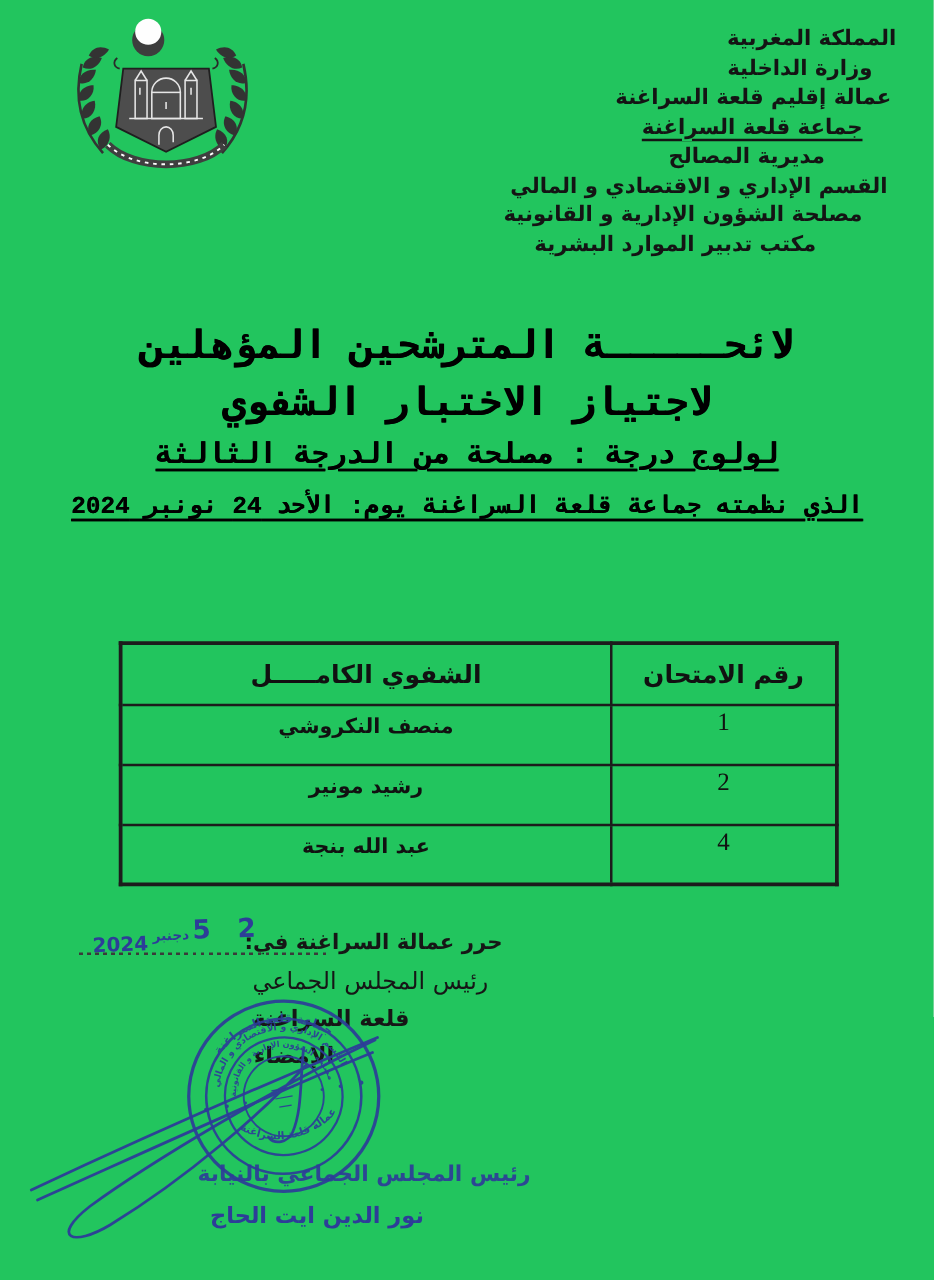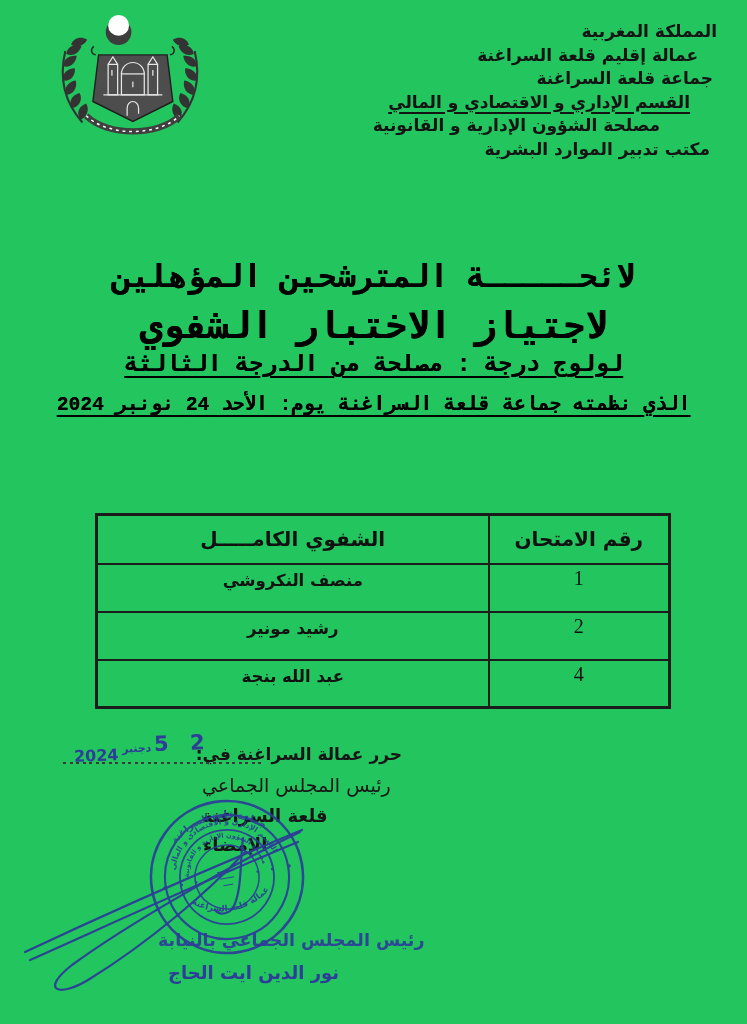--- a/index.html
+++ b/index.html
@@ -17,21 +17,21 @@
   .header-line:nth-child(4){padding-right:27px;text-decoration:underline;text-underline-offset:4px;text-decoration-thickness:1.6px;}
   .header-line:nth-child(5){padding-right:57px;}
   .header-line:nth-child(6){padding-right:7px;}
   .header-line:nth-child(7){padding-right:27px;}
   .header-line:nth-child(8){padding-right:64px;}
   
   .emblem{position:absolute;left:52px;top:12px;}
   
   .title-line{position:absolute;left:0;width:747px;text-align:center;font-weight:bold;color:#000;white-space:nowrap;font-family:Liberation Mono, monospace;}
   .t1{top:258px;font-size:31px;text-shadow:0.5px 0 #000;}
-  .t2{top:304px;font-size:37px;text-shadow:0.5px 0 #000;}
+  .t2{top:304px;font-size:31px;text-shadow:0.5px 0 #000;}
   .t3{top:350px;font-size:23px;text-decoration:underline;text-underline-offset:5px;text-decoration-thickness:2px;text-shadow:0.4px 0 #000;}
   .t4{top:392px;font-size:19.5px;text-decoration:underline;text-underline-offset:5px;text-decoration-thickness:1.8px;text-shadow:0.3px 0 #000;}
   
   .cand-table{position:absolute;top:513px;left:95px;width:573px;border-collapse:collapse;direction:rtl;table-layout:fixed;}
   .cand-table th,.cand-table td{border:2.5px solid #1c1c1c;}
   .cand-table{border:3px solid #1c1c1c;}
   .col-exam{width:181px;}
   .col-name{width:392px;}
   .cand-table th{height:49px;font-size:20px;font-weight:bold;text-align:center;vertical-align:middle;color:#111;}
   .cand-table td{height:48px;text-align:center;vertical-align:top;}
@@ -106,22 +106,24 @@
     </g>
 
     <g>
       <path d="M36 108 C 58 130, 112 130, 134 108" fill="none" stroke="#3f3f3f" stroke-width="6.5"></path>
       <path d="M36 108 C 58 130, 112 130, 134 108" fill="none" stroke="#fefefe" stroke-width="1.6" stroke-dasharray="3 4"></path>
     </g>
   </svg>
 
   <div class="header-block">
     <div class="header-line">المملكة المغربية</div>
+    <div class="header-line">وزارة الداخلية</div>
     <div class="header-line">عمالة إقليم قلعة السراغنة</div>
     <div class="header-line">جماعة قلعة السراغنة</div>
+    <div class="header-line">مديرية المصالح</div>
     <div class="header-line">القسم الإداري و الاقتصادي و المالي</div>
     <div class="header-line">مصلحة الشؤون الإدارية و القانونية</div>
     <div class="header-line">مكتب تدبير الموارد البشرية</div>
   </div>
 
   <div class="title-line t1">لائحـــــة المترشحين المؤهلين</div>
   <div class="title-line t2">لاجتياز الاختبار الشفوي</div>
   <div class="title-line t3">لولوج درجة : مصلحة من الدرجة الثالثة</div>
   <div class="title-line t4">الذي نظمته جماعة قلعة السراغنة يوم: الأحد 24 نونبر 2024</div>
 

